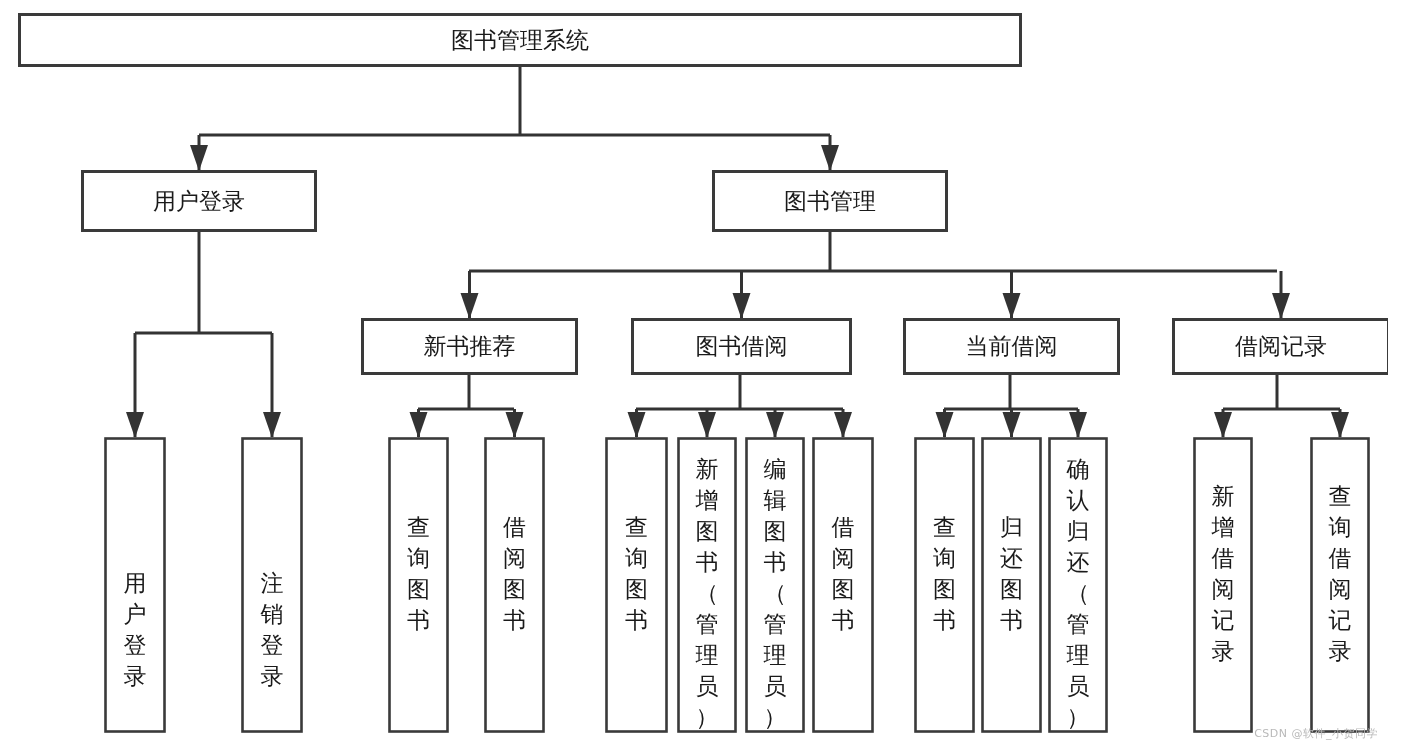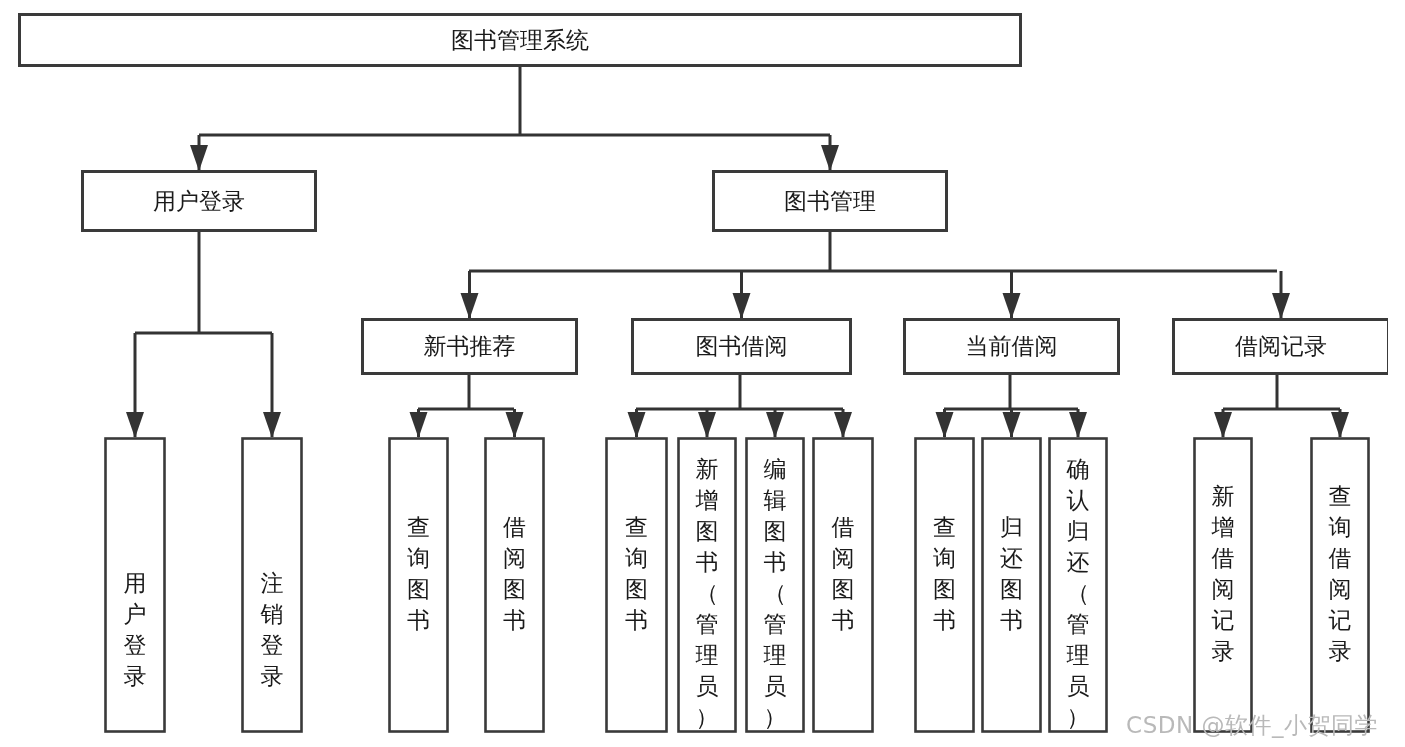--- a/index.html
+++ b/index.html
@@ -56,21 +56,21 @@
   }
   .label-v-char {
     font-size: 23px;
     text-anchor: middle;
   }
   .watermark {
     position: absolute;
     right: 10px;
     bottom: 6px;
     font-family: "DejaVu Sans", "Liberation Sans", sans-serif;
-    font-size: 23px;
+    font-size: 11px;
     color: #b9b9b9;
     letter-spacing: 0.5px;
     white-space: nowrap;
     user-select: none;
   }
 </style>
 </head>
 <body>
 
 <div id="diagram-root">

